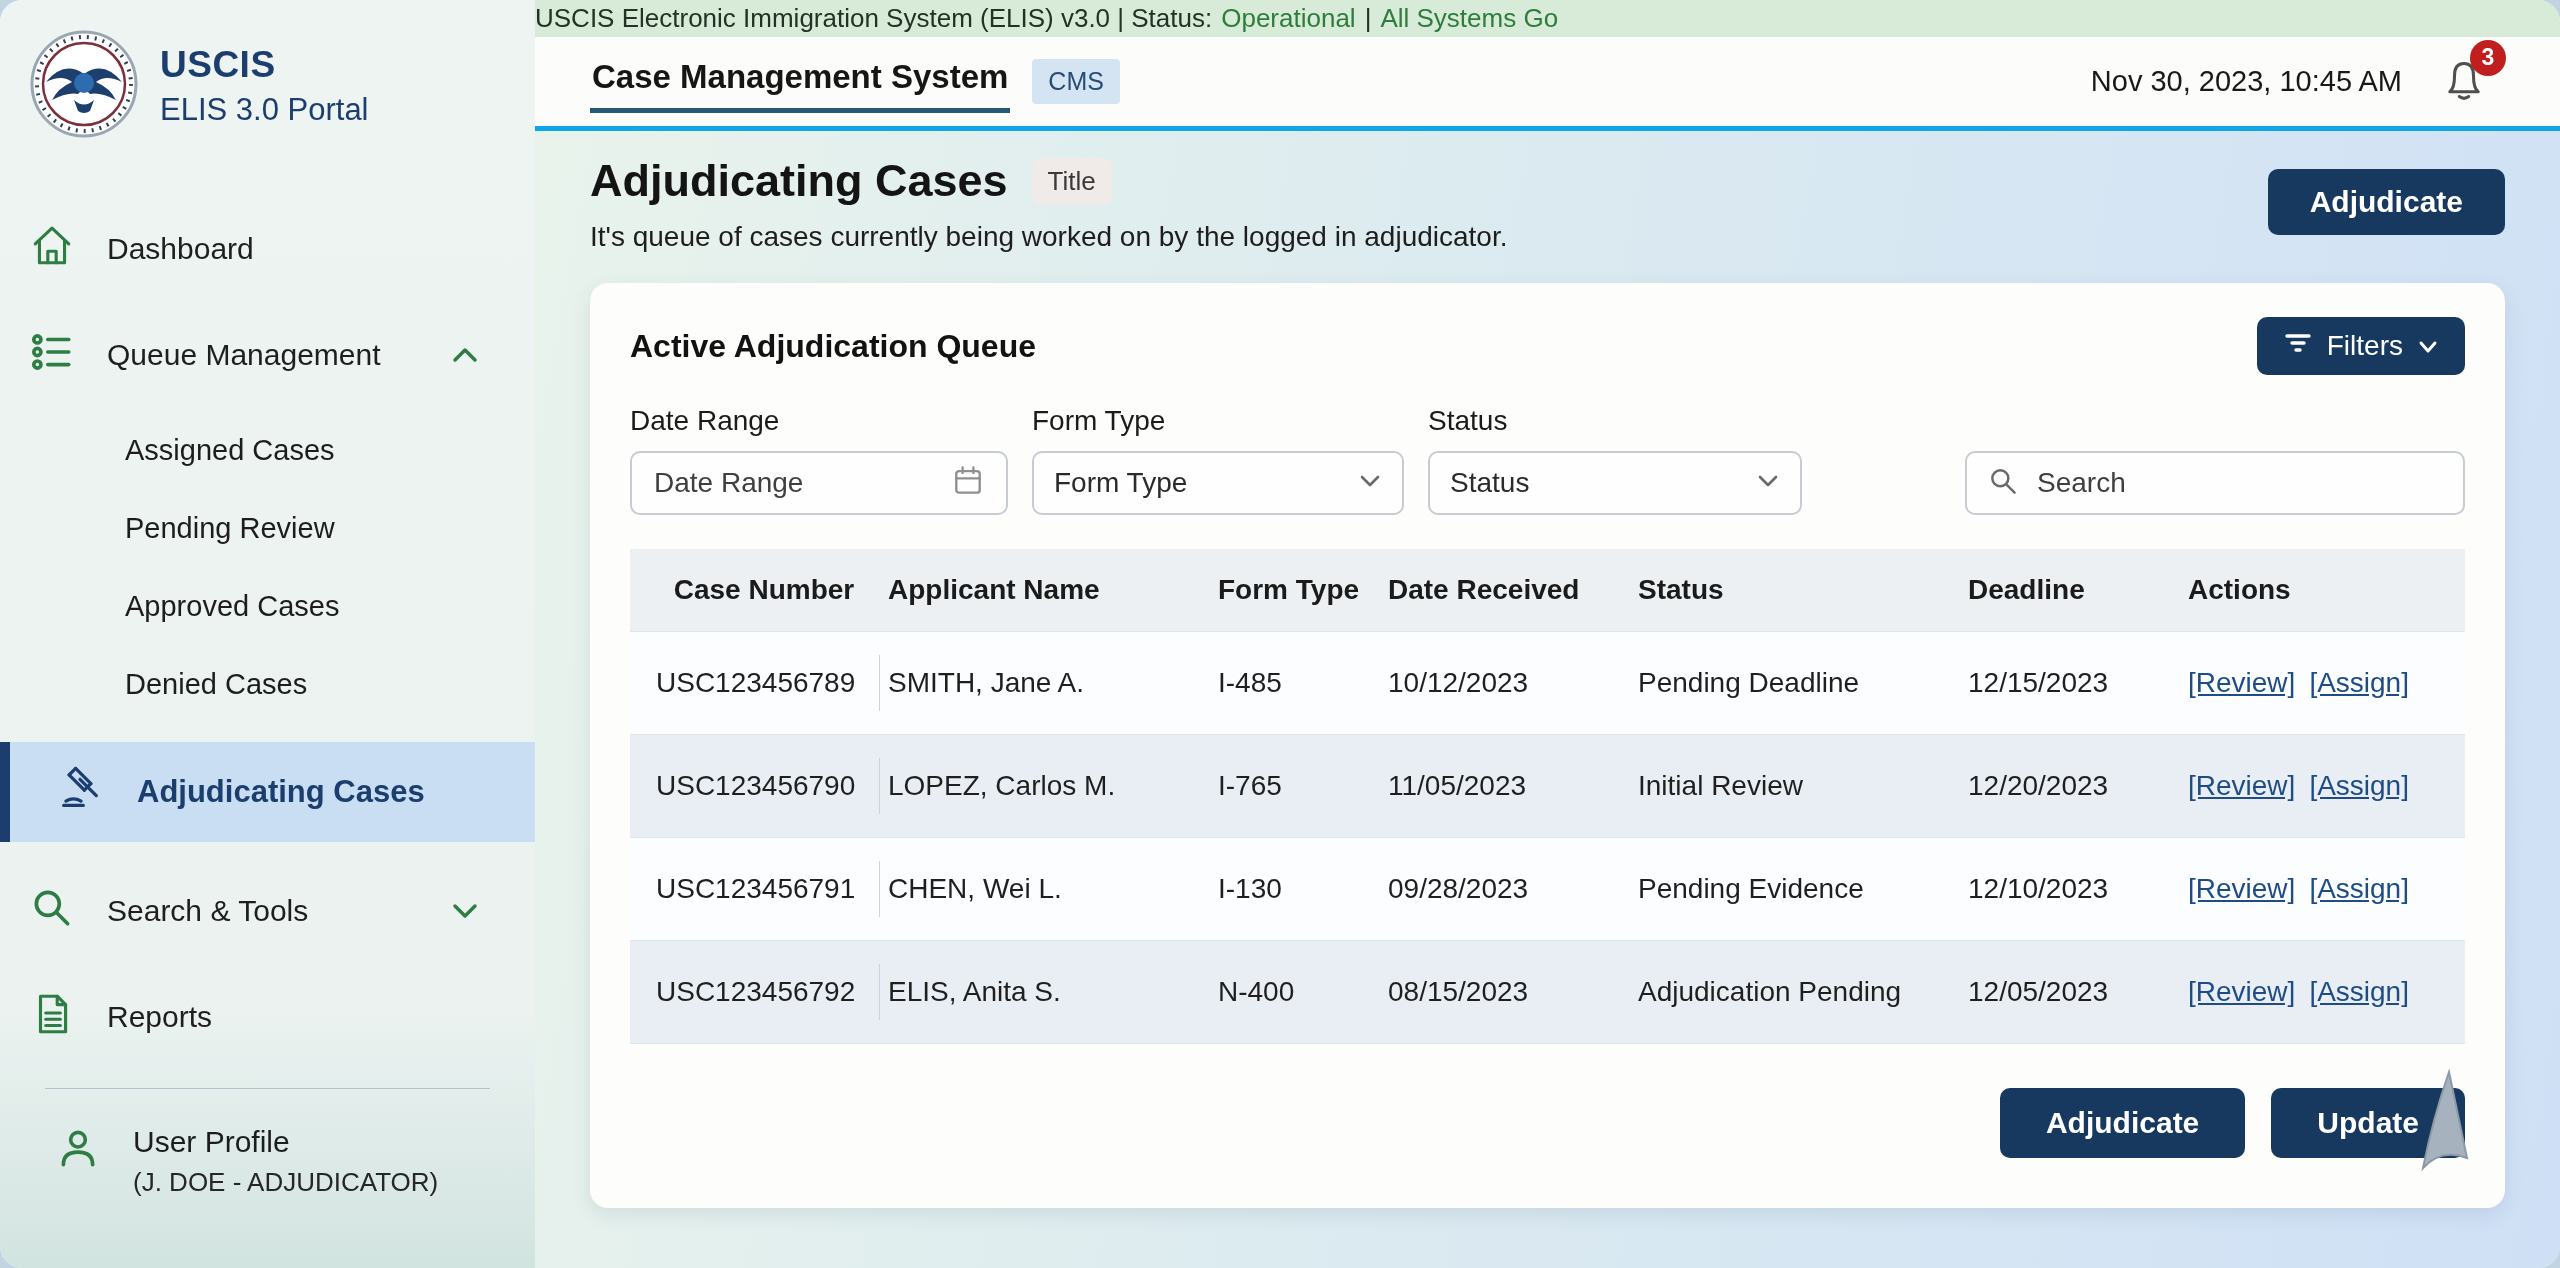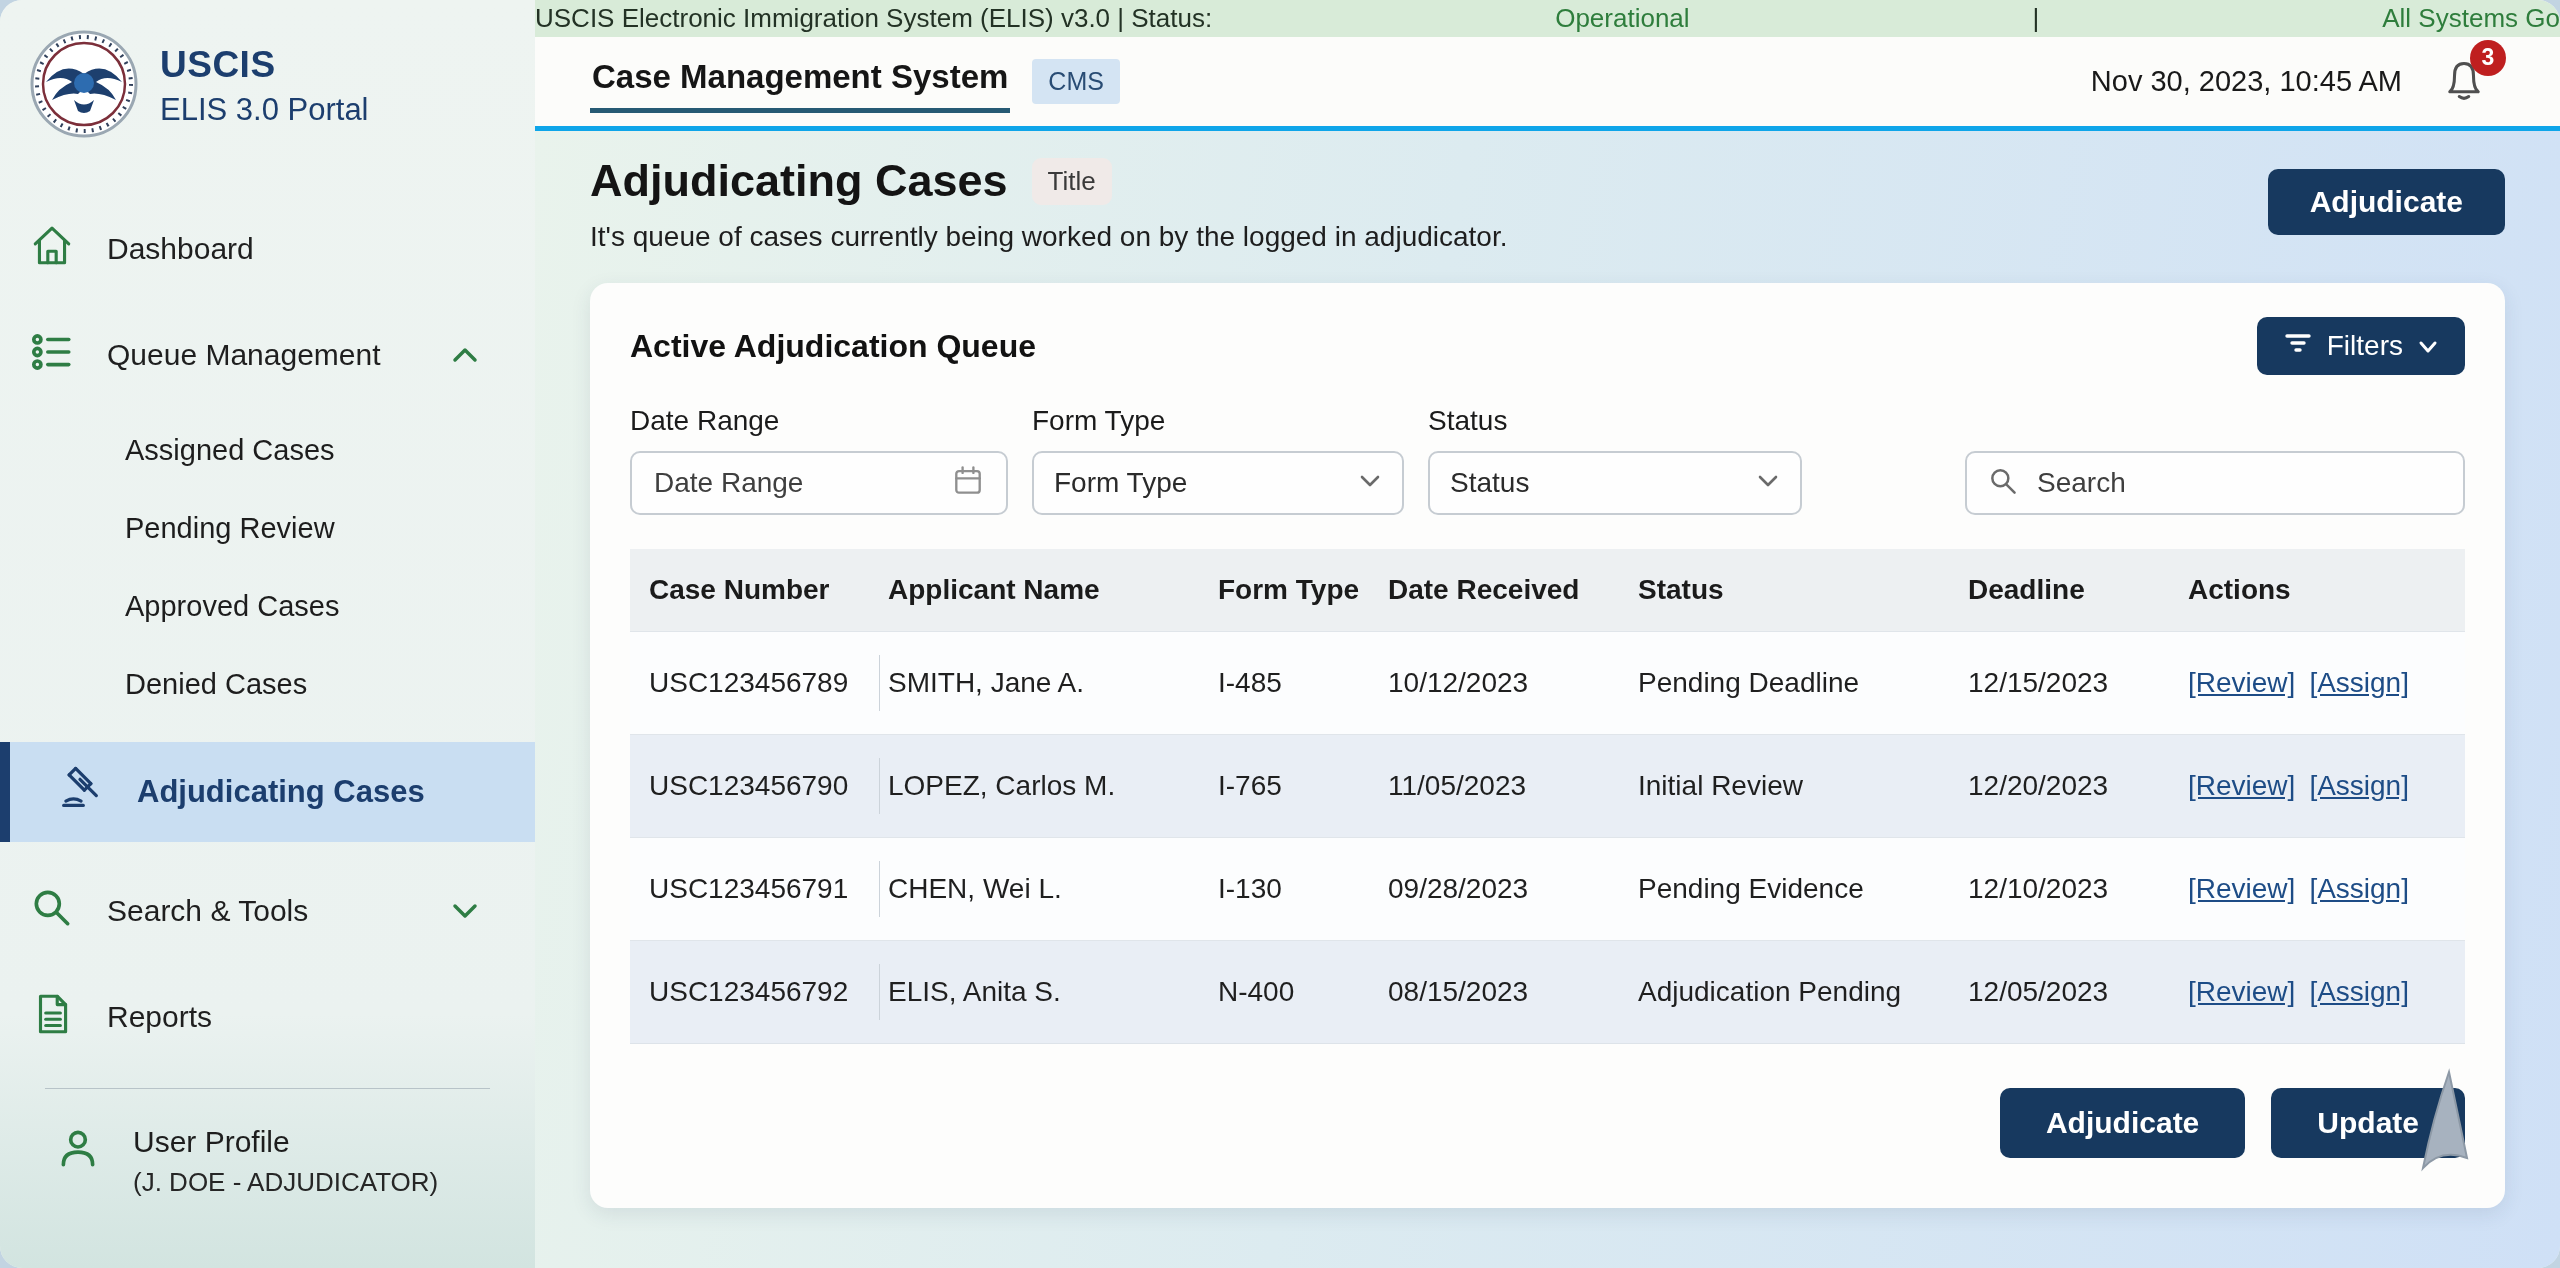--- a/index.html
+++ b/index.html
@@ -40,21 +40,21 @@
     color:#1c3e6e;font-weight:bold;font-size:31px;
   }
   .side-divider{height:1px;background:#b7c3c8;margin:38px 45px 0 45px;}
   .user-item{display:flex;gap:32px;padding-left:55px;margin-top:36px;cursor:pointer;}
   .user-text{display:flex;flex-direction:column;gap:8px;}
   .user-label{font-size:30px;color:#1d1d1d;}
   .user-sublabel{font-size:26px;color:#262626;}
   
   .main{flex:1;display:flex;flex-direction:column;height:100%;}
   .banner{
-    height:37px;background:#d8ebd8;display:flex;align-items:center;justify-content:space-between;
+    height:37px;background:#d8ebd8;display:flex;align-items:center;justify-content:flex-start;
     gap:9px;font-size:26px;color:#233225;border-top-right-radius:22px;
   }
   .banner .st-green{color:#2e7d3c;}
   .topbar{
     height:94px;background:#fcfcfa;display:flex;align-items:center;
     padding:0 70px 0 55px;box-sizing:border-box;border-bottom:5px solid #0ea5e9;
   }
   .tab-title{
     font-size:33px;font-weight:bold;color:#161616;
     border-bottom:5px solid #265a74;padding:8px 2px 12px 2px;
@@ -122,21 +122,21 @@
   
   .table{margin-top:34px;border-bottom:1px solid #dde3e9;}
   .t-row{
     display:grid;
     grid-template-columns:250px 330px 170px 250px 330px 220px 1fr;
     align-items:center;
   }
   .t-head{background:#edf0f2;height:82px;}
   .t-head .t-cell{font-weight:bold;color:#1b1b1b;}
   .t-cell{font-size:28px;color:#1f1f1f;padding:0 8px;box-sizing:border-box;}
-  .t-cell:first-child{padding-left:19px;}
+  .t-cell:first-child{padding-left:26px;text-align:center;}
   .t-body-row{height:102px;border-top:1px solid #e0e5ea;background:#fcfdfe;}
   .t-body-row.stripe{background:#e9eef5;}
   .t-body-row .cell-case{border-right:1px solid #ccd3da;height:56px;display:flex;align-items:center;}
   .actions-cell{display:flex;gap:14px;}
   .action-link{color:#1d4c86;font-size:28px;text-decoration:underline;cursor:pointer;}
   .card-footer{position:relative;margin-top:44px;display:flex;justify-content:flex-end;gap:26px;}
   .btn-footer{font-size:30px;height:70px;padding:0 46px;}
   .cursor-graphic{position:absolute;right:-14px;top:-22px;pointer-events:none;}
 </style>
 </head>

